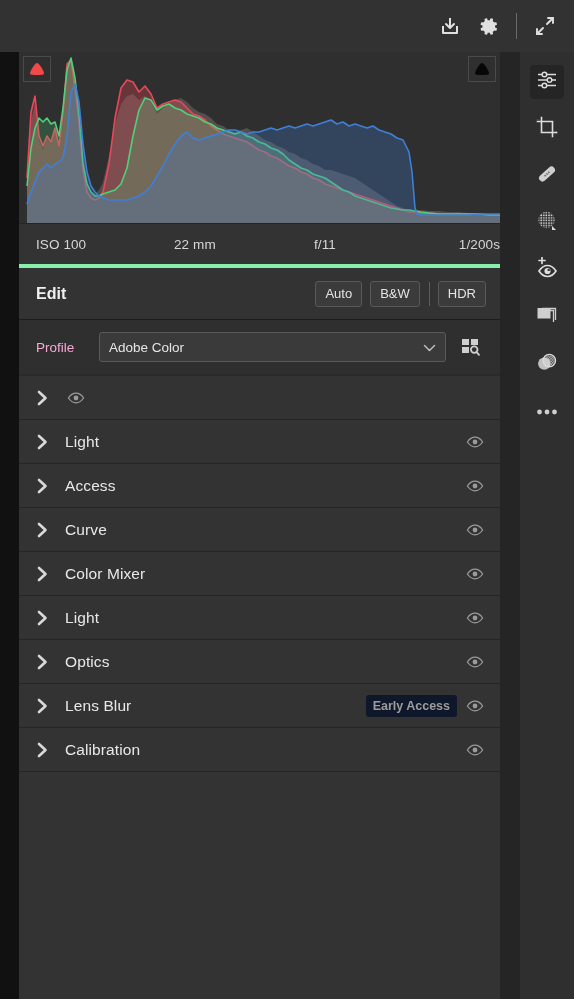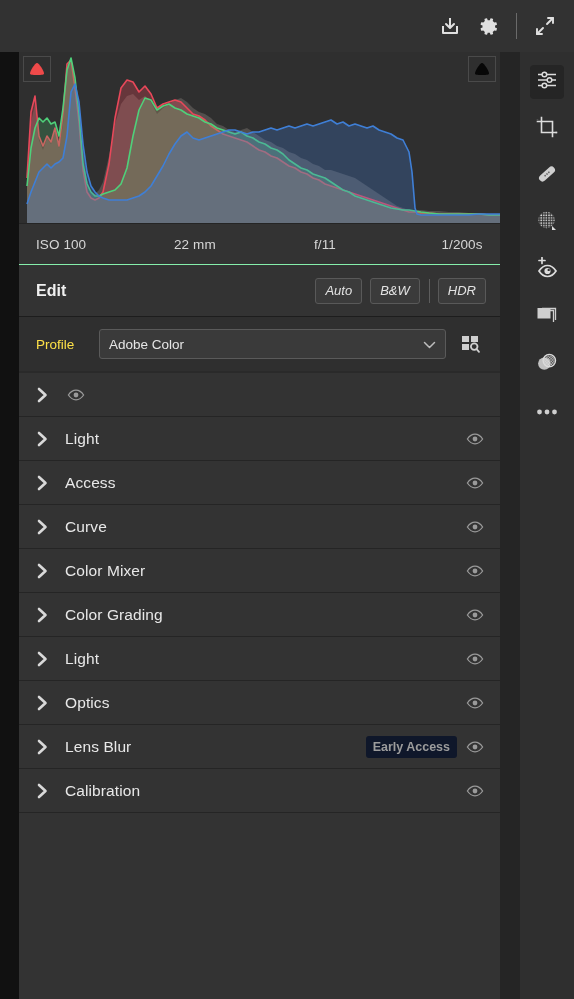--- a/index.html
+++ b/index.html
@@ -111,31 +111,31 @@
   }
   .clip-box.left { left: 4px; }
   .clip-box.right { right: 4px; }
 
   .exif {
     height: 40px;
     min-height: 40px;
     background: #333333;
     display: flex;
     align-items: center;
-    border-bottom: 1px solid #86efac;
+    border-bottom: 4px solid #86efac;
   }
   .exif span {
     font-size: 13.5px;
     color: #d6d6d6;
     letter-spacing: .1px;
   }
   .exif .e0 { width: 155px; padding-left: 17px; box-sizing: border-box; }
   .exif .e1 { width: 140px; }
   .exif .e2 { width: 110px; }
-  .exif .e3 { flex: 1; text-align: center; }
+  .exif .e3 { flex: 1; text-align: right; }
 
   
   .edit-header {
     height: 52px;
     min-height: 52px;
     background: #333333;
     display: flex;
     align-items: center;
     padding: 0 14px 0 17px;
     box-sizing: border-box;
@@ -155,42 +155,41 @@
     background: #3b3b3b;
     color: #e3e3e3;
     font-size: 13px;
     font-family: "Liberation Sans", sans-serif;
     display: flex;
     align-items: center;
     justify-content: center;
     cursor: pointer;
     margin-left: 8px;
     box-sizing: border-box;
-    font-style: italic;
   }
   .hsep {
     width: 1px;
     height: 24px;
     background: #5d5d5d;
     margin-left: 9px;
   }
 
   
   .profile-row {
     height: 54px;
     min-height: 54px;
     background: #2f2f2f;
     display: flex;
     align-items: center;
     padding: 0 10px 0 17px;
     box-sizing: border-box;
   }
   .profile-label {
     font-size: 13.5px;
-    color: #fde047;
+    color: #f9a8d4;
     width: 63px;
   }
   .profile-select {
     flex: 1;
     height: 30px;
     border: 1px solid #5a5a5a;
     border-radius: 3px;
     background: #3a3a3a;
     display: flex;
     align-items: center;
@@ -516,34 +515,20 @@
           </span>
           <span class="panel-name">Color Mixer</span>
           <span class="eye">
             <svg width="18" height="12" viewBox="0 0 18 12">
                 <path d="M9 1.2C4.6 1.2 1.4 6 1.4 6S4.6 10.8 9 10.8 16.6 6 16.6 6 13.4 1.2 9 1.2Z" fill="none" stroke="#9a9a9a" stroke-width="1.3"></path>
                 <circle cx="9" cy="6" r="2.4" fill="#9a9a9a"></circle>
               </svg>
           </span>
         </div>
 
-        <div class="panel-row">
-          <span class="chev">
-            <svg width="11" height="16" viewBox="0 0 11 16">
-                <path d="M2 2 L8.5 8 L2 14" stroke="#d9d9d9" stroke-width="2.6" fill="none" stroke-linecap="round" stroke-linejoin="round"></path>
-              </svg>
-          </span>
-          <span class="panel-name">Color Grading</span>
-          <span class="eye">
-            <svg width="18" height="12" viewBox="0 0 18 12">
-                <path d="M9 1.2C4.6 1.2 1.4 6 1.4 6S4.6 10.8 9 10.8 16.6 6 16.6 6 13.4 1.2 9 1.2Z" fill="none" stroke="#9a9a9a" stroke-width="1.3"></path>
-                <circle cx="9" cy="6" r="2.4" fill="#9a9a9a"></circle>
-              </svg>
-          </span>
-        </div>
 
         <div class="panel-row">
           <span class="chev">
             <svg width="11" height="16" viewBox="0 0 11 16">
                 <path d="M2 2 L8.5 8 L2 14" stroke="#d9d9d9" stroke-width="2.6" fill="none" stroke-linecap="round" stroke-linejoin="round"></path>
               </svg>
           </span>
           <span class="panel-name">Light</span>
           <span class="eye">
             <svg width="18" height="12" viewBox="0 0 18 12">

